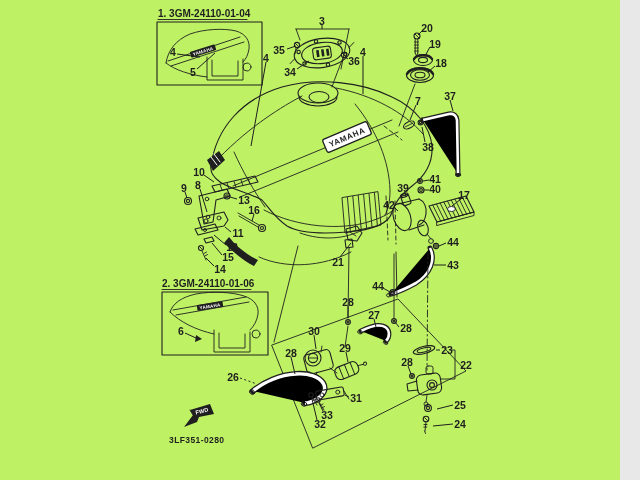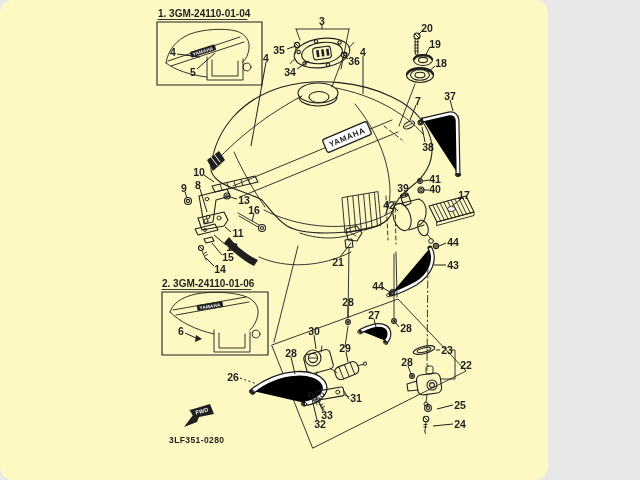--- a/index.html
+++ b/index.html
@@ -1,17 +1,17 @@
 <!DOCTYPE html>
 <html><head>
 <meta charset="utf-8">
 <style>
   html,body{margin:0;padding:0;background:#e8e8e8;}
-  .stage{width:548px;height:480px;background:#fef9c3;position:relative;overflow:hidden;
-         font-family:"Liberation Sans",sans-serif;border-radius:13px;}
+  .stage{width:620px;height:480px;background:#bef264;position:relative;overflow:hidden;
+         font-family:"Liberation Sans",sans-serif;}
   svg{display:block}
   .ink{stroke:#1f1f1f;fill:none;stroke-width:1.1;stroke-linecap:round;stroke-linejoin:round;}
   .thin{stroke-width:0.9;}
   .thick{stroke-width:2.4;}
   .tube{stroke-width:5;}
   .tube6{stroke-width:6;}
   .core{stroke:#ffffff;stroke-width:2.6;}
   .core34{stroke:#ffffff;stroke-width:3.4;}
   .fillink{fill:#1f1f1f;stroke:none;}
   .whiteln{stroke:#ffffff;stroke-width:1;fill:none;}

